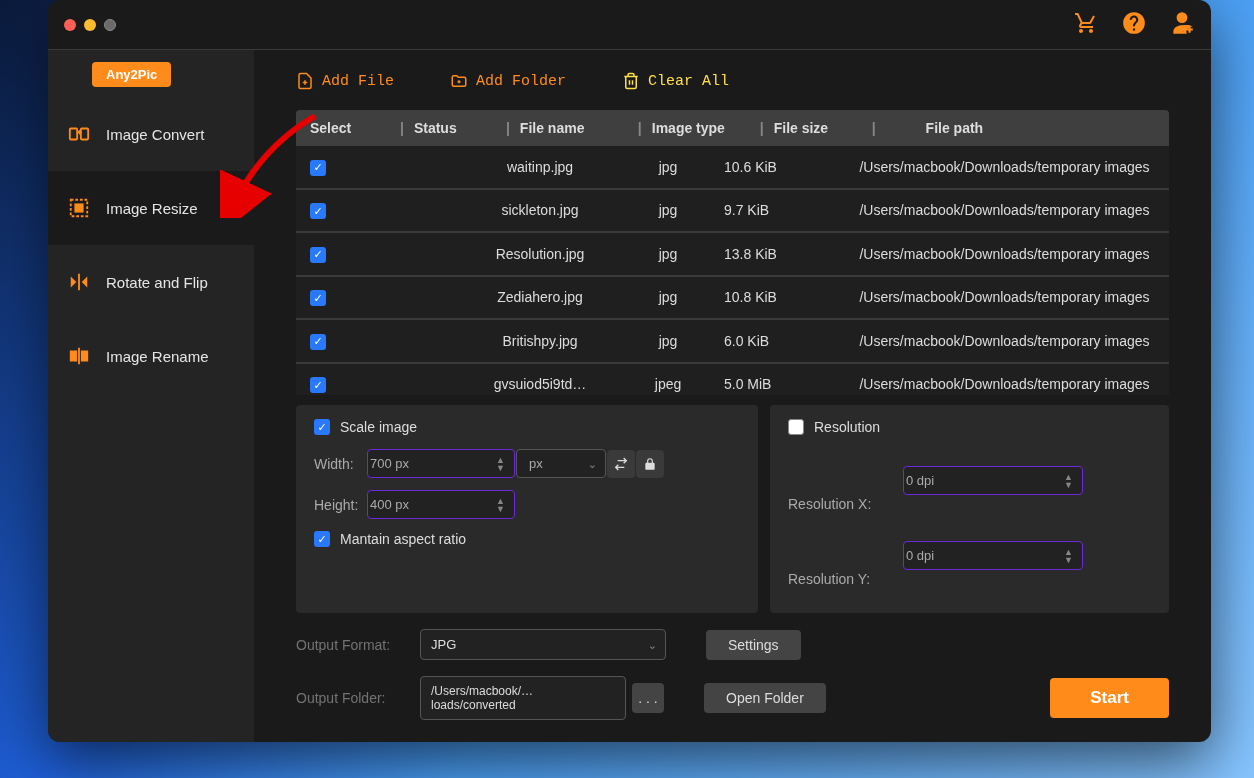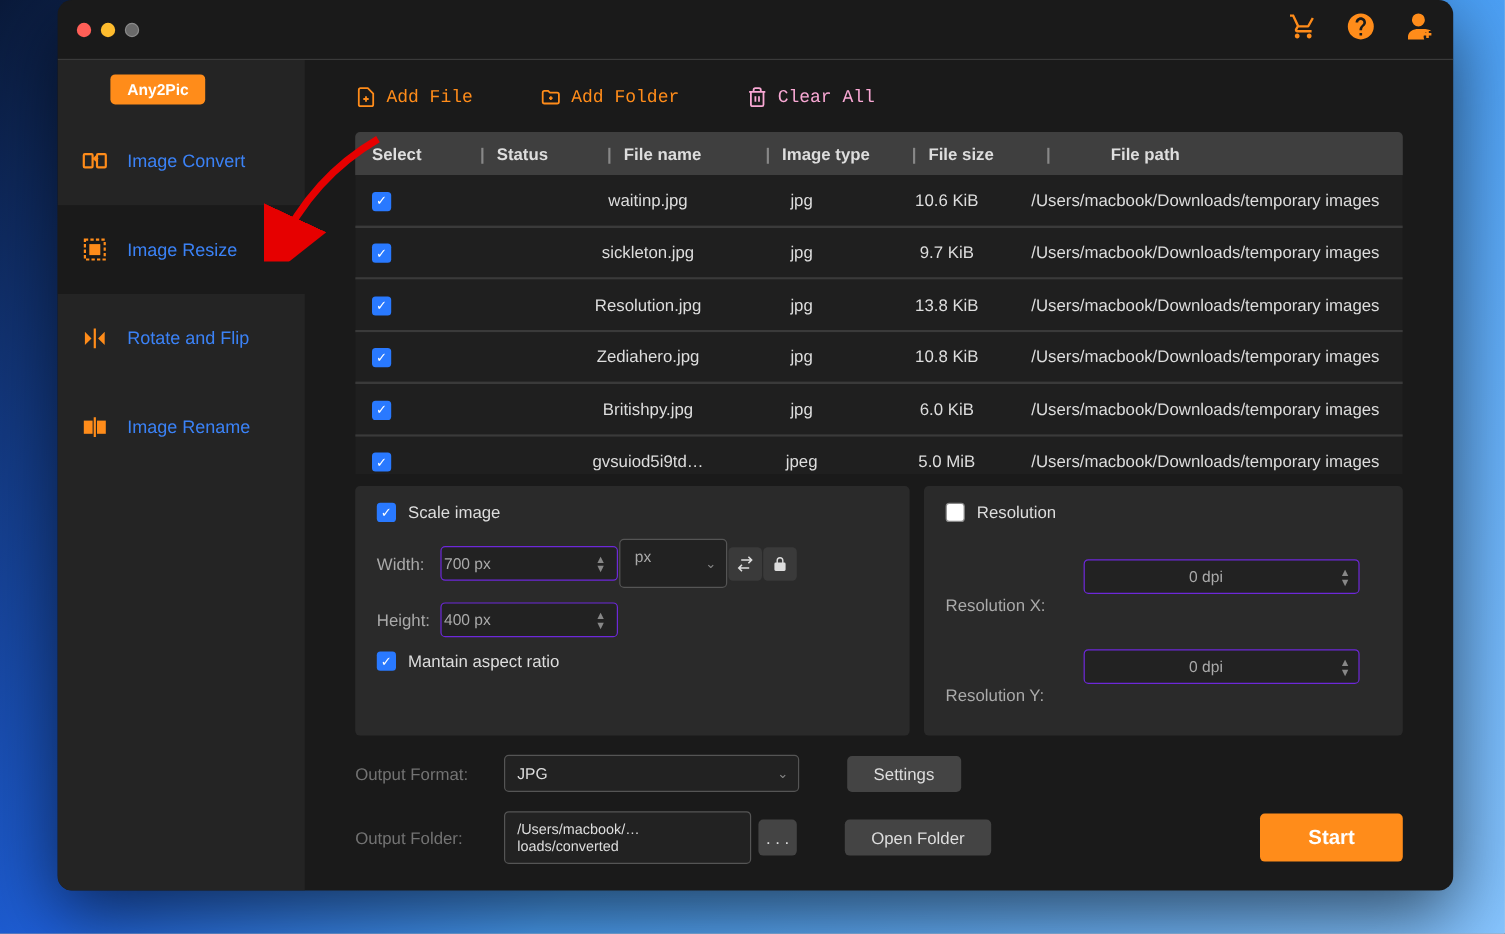--- a/index.html
+++ b/index.html
@@ -25,28 +25,28 @@
 .titlebar-actions { margin-left: auto; display: flex; gap: 22px; align-items: center; }
 .ticon { color: #ff8c1a; cursor: pointer; }
 .body { flex: 1; display: flex; min-height: 0; }
 .sidebar { width: 206px; background: #242424; display: flex; flex-direction: column; }
 .app-badge {
   background: #ff8c1a; color: #fff; font-weight: 600; font-size: 13px;
   padding: 5px 14px; border-radius: 4px; margin: 12px 0 10px 44px; width: fit-content;
 }
 .side-item {
   display: flex; align-items: center; gap: 16px; padding: 26px 20px;
-  color: #3b82f6; font-size: 15px; cursor: pointer; text-align: center;
+  color: #e5e5e5; font-size: 15px; cursor: pointer; text-align: center;
 }
 .side-item.active { background: #1a1a1a; }
 .side-icon { width: 22px; height: 22px; color: #ff8c1a; display: flex; align-items: center; justify-content: center; }
 .main { flex: 1; display: flex; flex-direction: column; padding: 0; min-width: 0; }
 .toolbar { display: flex; gap: 56px; padding: 22px 42px 20px; align-items: center; font-family: Liberation Mono, monospace; }
 .tbtn { display: flex; align-items: center; gap: 8px; color: #ff8c1a; font-size: 15px; cursor: pointer; }
-.tbtn.muted { color: #f9a8d4; justify-content: flex-end; }
+.tbtn.muted { color: #fde047; justify-content: flex-end; }
 .table-wrap { flex: 1; margin: 0 42px 0 42px; display: flex; flex-direction: column; min-height: 0; }
 .thead {
   display: flex; background: #3f3f3f; color: #ddd; font-size: 14px; font-weight: 600;
   padding: 10px 14px; border-radius: 4px 4px 0 0; gap: 0;
 }
 .thead .sep { color: #888; padding: 0 10px; }
 .col-select { width: 80px; }
 .col-status { width: 82px; }
 .col-name { width: 108px; }
 .col-type { width: 98px; }
@@ -54,46 +54,46 @@
 .col-path { flex: 1; padding-left: 40px; }
 .tbody { flex: 1; overflow-y: auto; }
 .trow {
   display: flex; align-items: center; padding: 12px 14px; font-size: 14px;
   color: #ddd; border-bottom: 2px solid #3a3a3a; background: #1f1f1f;
 }
 .trow .c-select { width: 50px; }
 .trow .c-status { width: 108px; }
 .trow .c-name { width: 144px; text-align: center; overflow: hidden; text-overflow: ellipsis; white-space: nowrap; }
 .trow .c-type { width: 112px; text-align: center; }
-.trow .c-size { width: 130px; text-align: center; }
+.trow .c-size { width: 130px; }
 .trow .c-path { flex: 1; text-align: center; overflow: hidden; text-overflow: ellipsis; white-space: nowrap; }
 .chk {
   width: 16px; height: 16px; background: #2979ff; border-radius: 3px;
   display: inline-flex; align-items: center; justify-content: center; color: #fff; font-size: 11px;
 }
 .chk.empty { background: #fff; border: 1px solid #888; }
 .panels { display: flex; gap: 12px; margin: 10px 42px 0; }
 .panel { background: #2a2a2a; border-radius: 4px; padding: 14px 18px; }
 .panel.left { flex: 0 0 462px; }
 .panel.right { flex: 1; }
 .prow { display: flex; align-items: center; gap: 1px; margin-bottom: 12px; }
 .plabel { color: #aaa; font-size: 14px; width: 52px; }
 .plabel.long { width: 96px; margin-top: 47px; }
 .pinput {
   background: #222; border: 1px solid #6d28d9; border-radius: 4px; color: #aaa;
   padding: 6px 28px 6px 2px; font-size: 13px; position: relative; width: 148px;
 }
-.pinput.wide { width: 230px; text-align: center; }
+.pinput.wide { width: 180px; }
 .spin-arrows {
   position: absolute; right: 4px; top: 2px; bottom: 2px; width: 14px;
   display: flex; flex-direction: column; justify-content: center; color: #888; font-size: 9px; line-height: 8px;
 }
 .pselect {
   background: #222; border: 1px solid #555; border-radius: 4px; color: #aaa;
-  padding: 6px 28px 18px 12px; font-size: 13px; position: relative; width: 90px;
+  padding: 6px 28px 6px 12px; font-size: 13px; position: relative; width: 90px;
 }
 .drop-arrow { position: absolute; right: 8px; top: 50%; transform: translateY(-50%); color: #888; font-size: 11px; }
 .icon-btn {
   width: 28px; height: 28px; background: #3a3a3a; border-radius: 4px;
   display: inline-flex; align-items: center; justify-content: center; color: #ddd; cursor: pointer;
 }
 .chk-label { display: flex; align-items: center; gap: 10px; color: #ddd; font-size: 14px; }
 .bottom { padding: 16px 42px 22px; }
 .brow { display: flex; align-items: center; gap: 20px; margin-bottom: 16px; }
 .blabel { color: #737373; font-size: 14px; width: 104px; }

